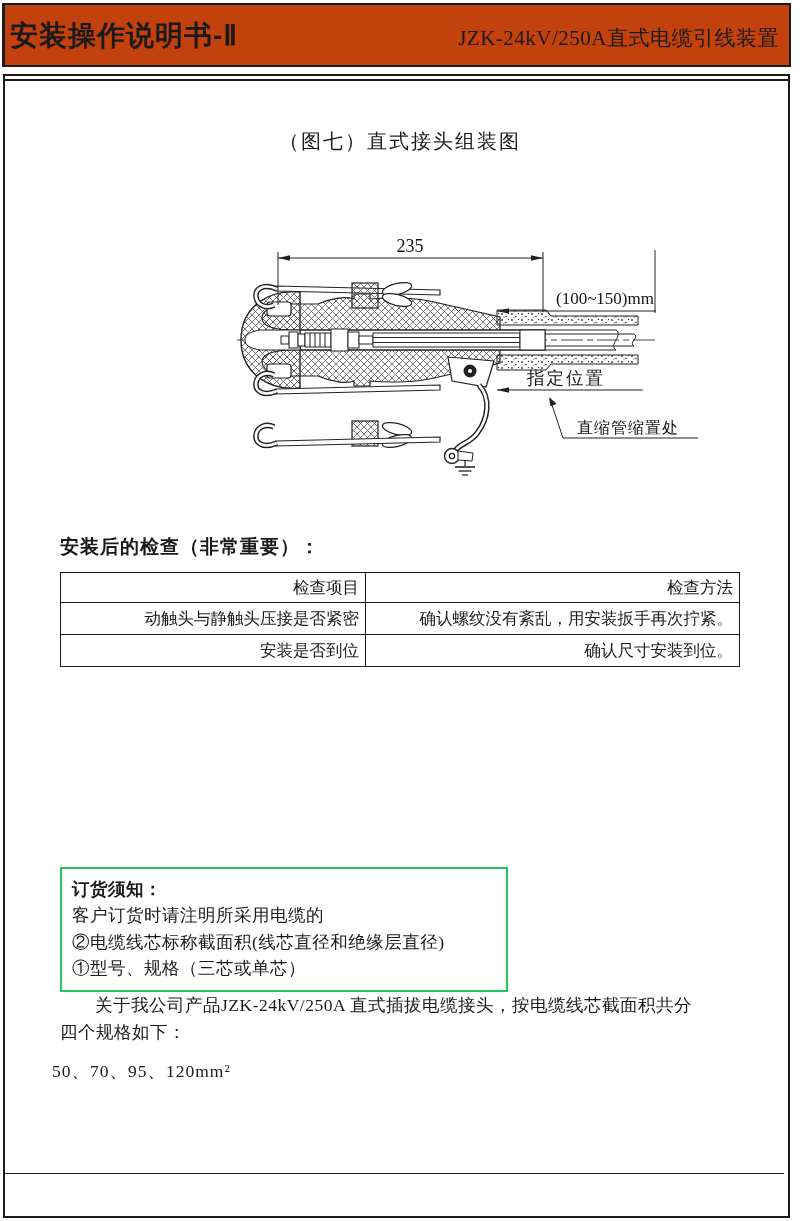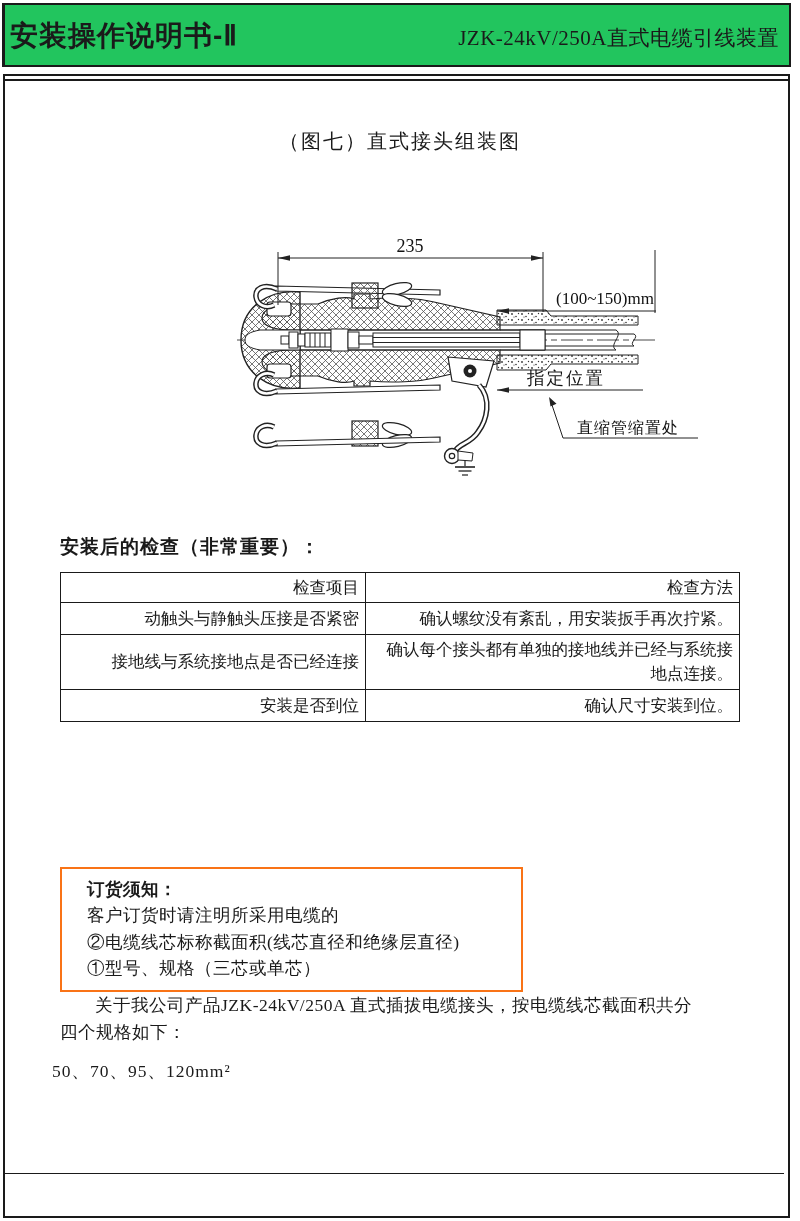--- a/index.html
+++ b/index.html
@@ -3,21 +3,21 @@
 <meta charset="utf-8">
 <style>
   html,body{margin:0;padding:0;background:#e8e8e8;}
   .page{
     position:relative;width:800px;height:1221px;margin:0 auto;background:#fff;
     font-family:"Liberation Serif",serif;color:#1a1a1a;overflow:hidden;
   }
   
   .header-box{
     position:absolute;left:2px;top:3px;width:784px;height:60px;
-    border:2px solid #1a1a1a;border-left-width:3px;background:#22c55e;
+    border:2px solid #1a1a1a;border-left-width:3px;background:#c2410c;
   }
   .title-left{
     position:absolute;left:5px;top:12px;
     font-family:"Liberation Sans",sans-serif;font-weight:bold;font-size:28px;letter-spacing:1px;
   }
   .title-right{
     position:absolute;right:10px;top:19px;
     font-size:21px;letter-spacing:.5px;
   }
   
@@ -45,21 +45,21 @@
     border:1.6px solid #1a1a1a;text-align:right;vertical-align:middle;
     padding:2px 6px;font-weight:normal;line-height:1.45;
   }
   table.check col.c1{width:305px;}
   table.check tr.h-row{height:30px;}
   table.check tr.r1{height:32px;}
   table.check tr.r2{height:55px;}
   table.check tr.r3{height:32px;}
   .order-box{
     position:absolute;left:60px;top:867px;width:424px;min-height:88px;
-    border:2px solid #f97316;padding:7px 10px 9px 25px;
+    border:2px solid #22c55e;padding:7px 10px 9px 10px;
     font-size:17.5px;line-height:1.5;letter-spacing:.5px;
   }
   .order-box .ob-title{font-weight:bold;}
   .product-note{position:absolute;left:60px;top:992px;width:695px;font-size:17.5px;line-height:1.55;letter-spacing:.5px;}
   .product-note .pn1{text-indent:2em;white-space:nowrap;}
   .product-note .pn2{white-space:nowrap;}
   .specs-line{position:absolute;left:52px;top:1059px;font-size:17.5px;letter-spacing:1px;font-family:"Liberation Serif",serif;}
   .footer-rule{position:absolute;left:5px;width:779px;top:1173px;border-top:1.6px solid #1a1a1a;height:0;}
   .footer-text{position:absolute;left:0;top:1184px;width:100%;text-align:center;font-size:18px;color:#4d7c0f;margin-top:38px;}
   svg text{font-family:"Liberation Serif",serif;fill:#111;}
@@ -205,24 +205,20 @@
       </colgroup>
     <tbody>
         <tr class="h-row">
       <td>检查项目</td>
       <td>检查方法</td>
     </tr>
     <tr class="r1">
       <td>动触头与静触头压接是否紧密</td>
       <td>确认螺纹没有紊乱，用安装扳手再次拧紧。</td>
     </tr>
-    <tr class="r2">
-      <td>接地线与系统接地点是否已经连接</td>
-      <td>确认每个接头都有单独的接地线并已经与系统接地点连接。</td>
-    </tr>
     <tr class="r3">
       <td>安装是否到位</td>
       <td>确认尺寸安装到位。</td>
     </tr>
   </tbody>
     </table>
 
   <div class="order-box">
     <div class="ob-title">订货须知：</div>
     <div>客户订货时请注明所采用电缆的</div>

